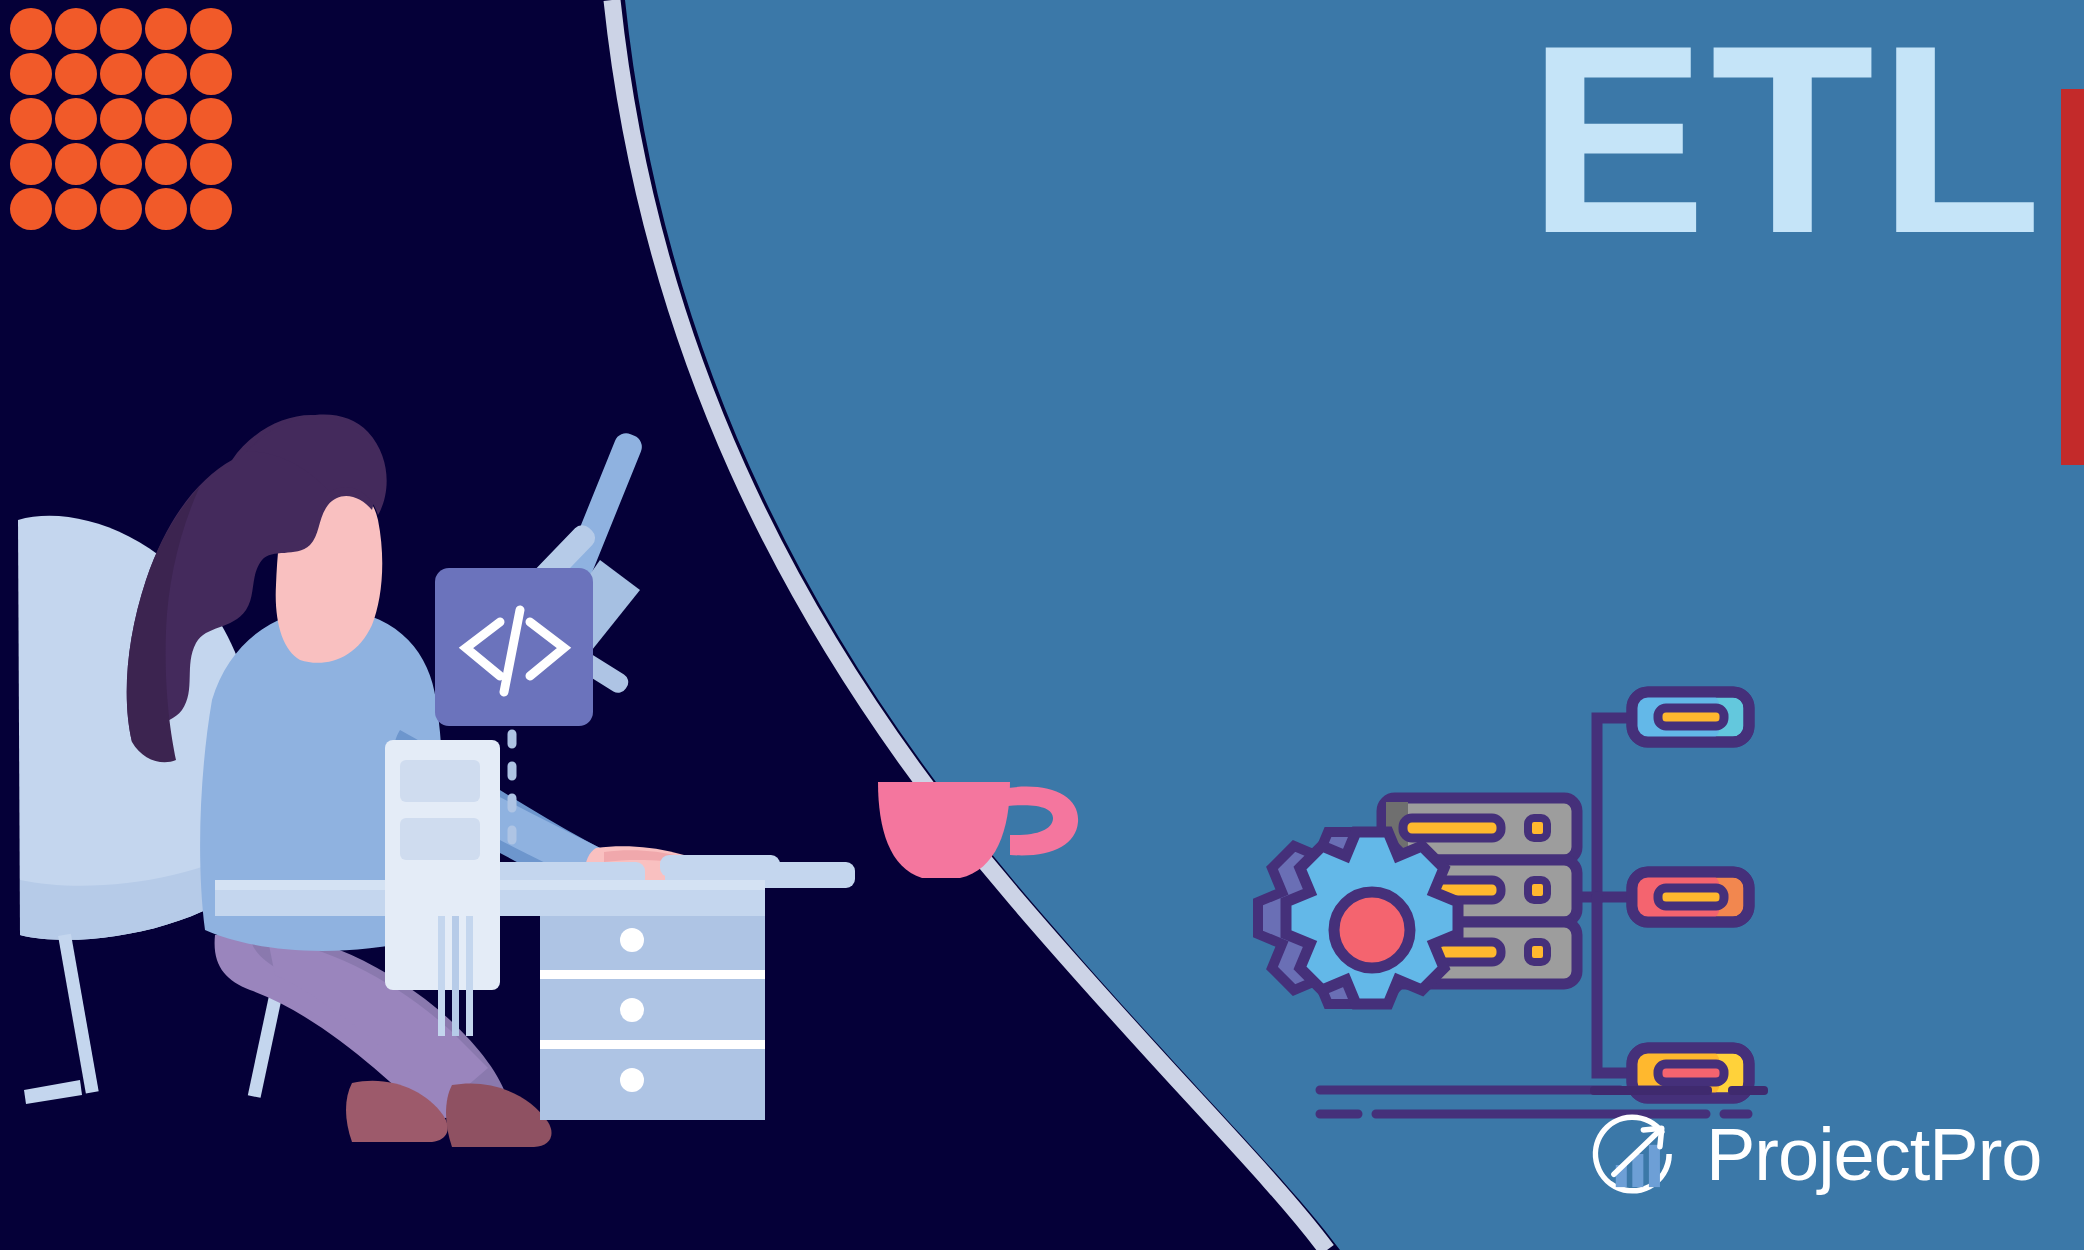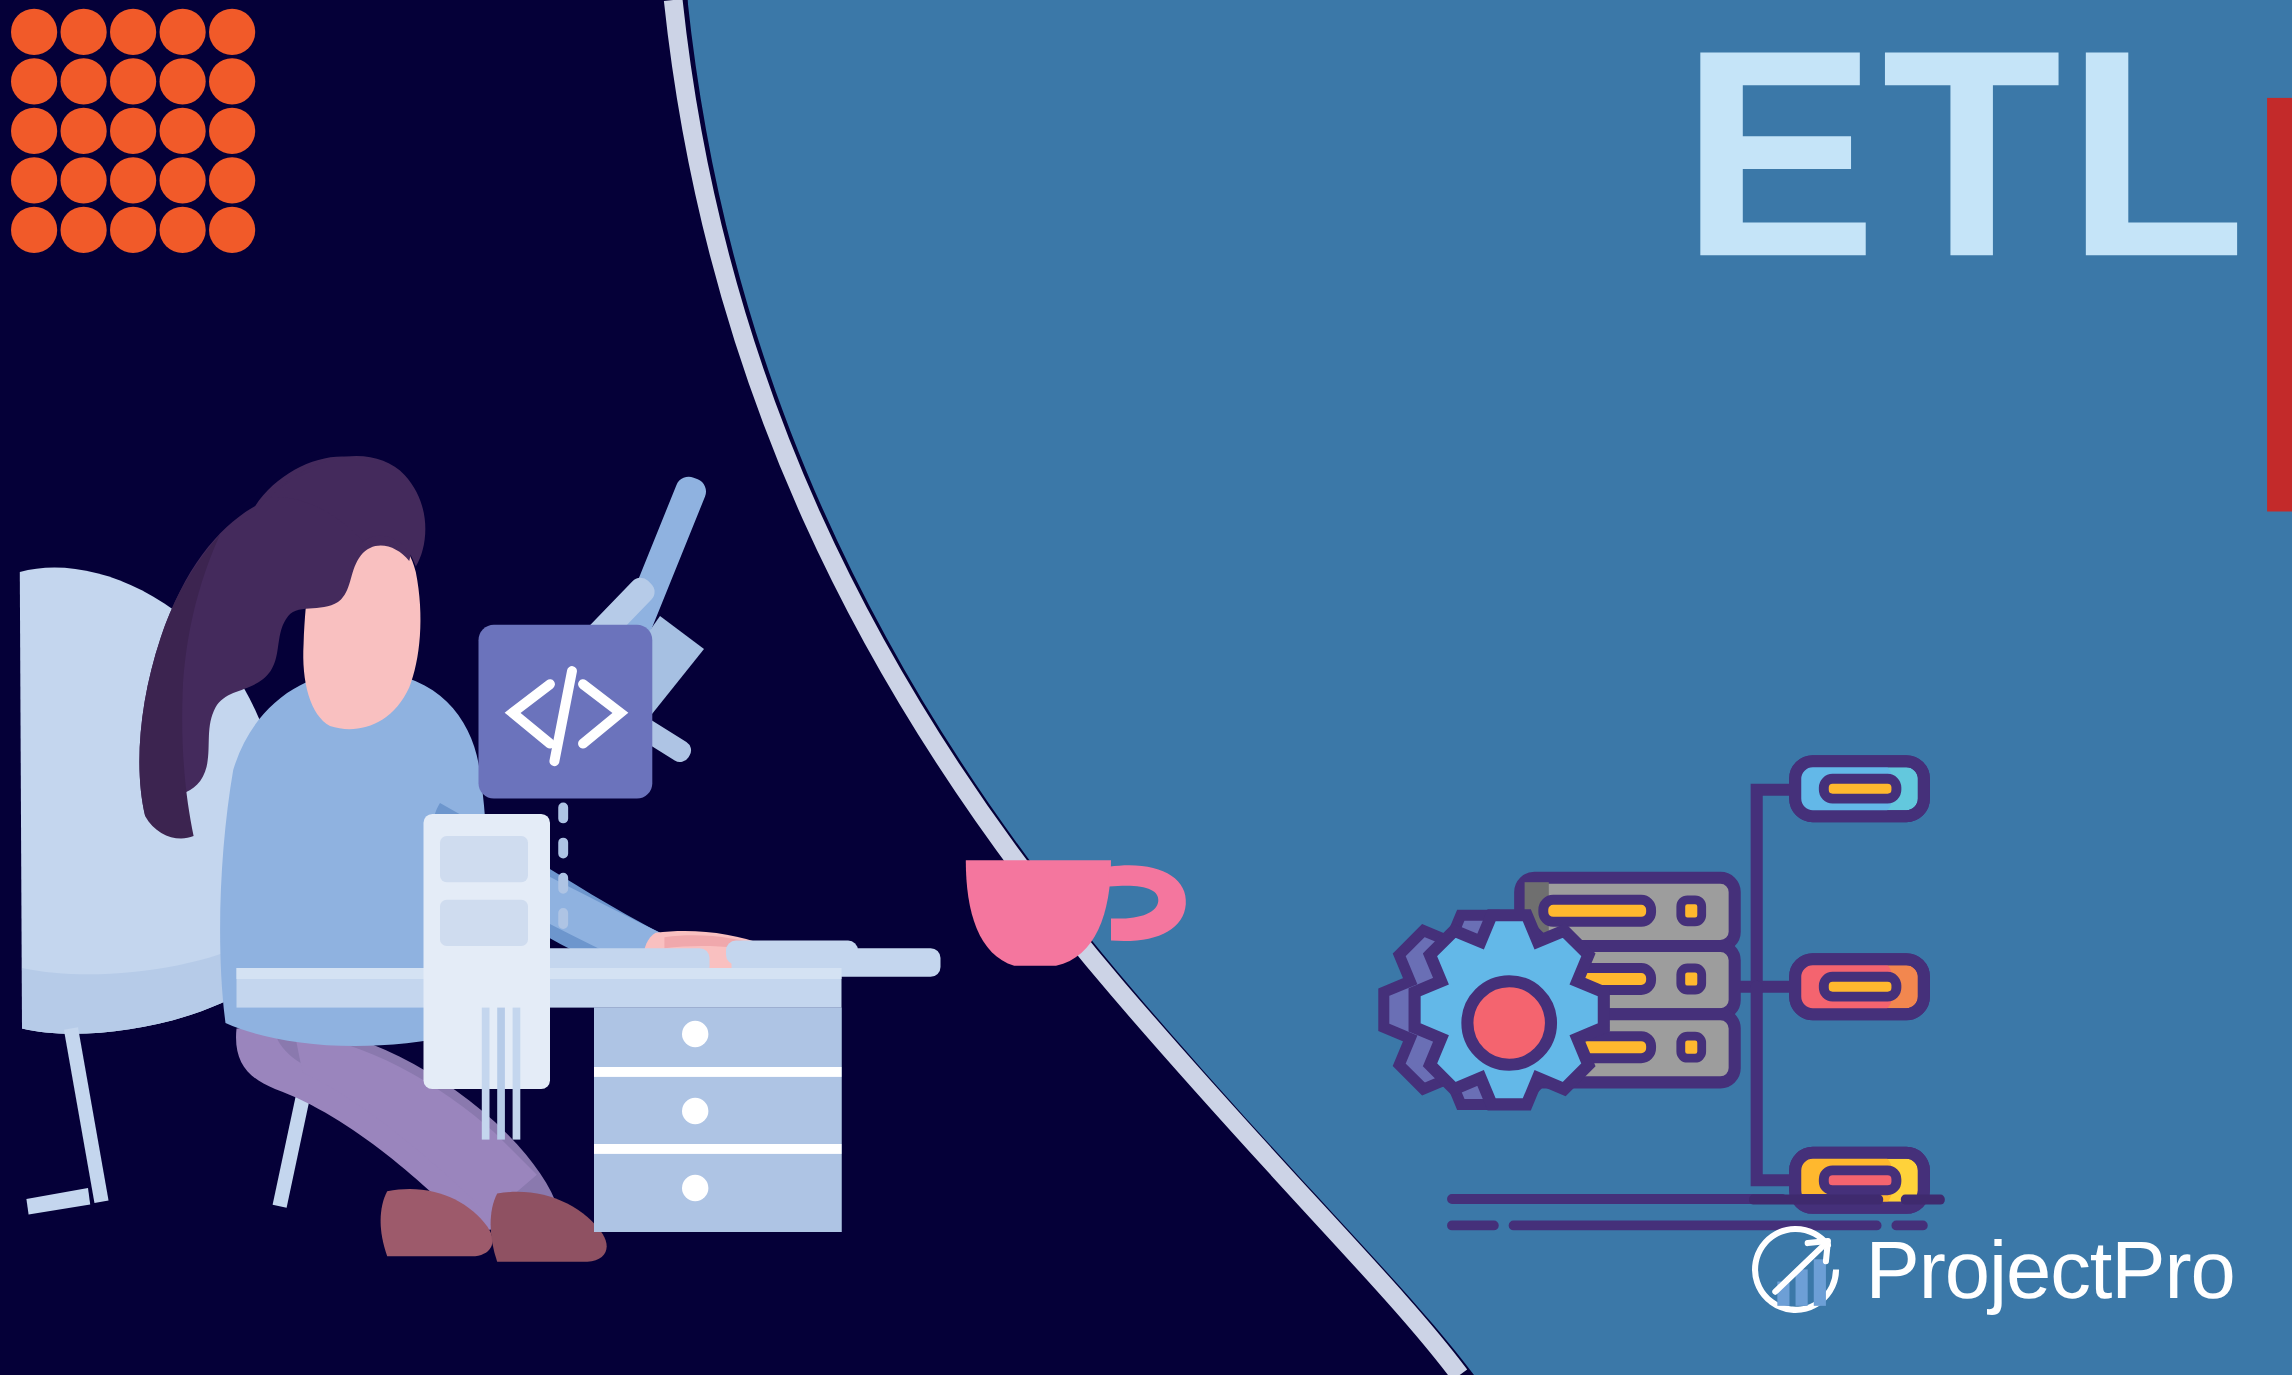--- a/index.html
+++ b/index.html
@@ -28,21 +28,21 @@
     font-weight:bold;
     letter-spacing:-2px;
     z-index:8;
   }
   #headline .l1{display:block;font-size:268px;letter-spacing:4px;}
   #headline .l2{display:block;font-size:205px;margin-top:-18px;letter-spacing:-1px;}
 
   #red-bar{position:absolute;left:2061px;top:89px;width:23px;height:376px;background:#c32a2a;z-index:9;}
 
   
-  #logo{position:absolute;left:1590px;top:1108px;display:flex;align-items:center;gap:14px;z-index:10;}
+  #logo{position:absolute;left:1590px;top:1108px;display:flex;align-items:center;gap:24px;z-index:10;}
   #logo .mark{width:92px;height:92px;flex:0 0 auto;}
   #logo .word{color:#ffffff;font-size:74px;font-weight:normal;letter-spacing:-1px;white-space:nowrap;}
   #logo .dash1{position:absolute;left:0px;top:-22px;width:122px;height:9px;background:#3f2a6e;border-radius:4px;}
   #logo .dash2{position:absolute;left:138px;top:-22px;width:40px;height:9px;background:#3f2a6e;border-radius:4px;}
 </style>
 </head>
 <body>
 
 <div id="stage">
 

